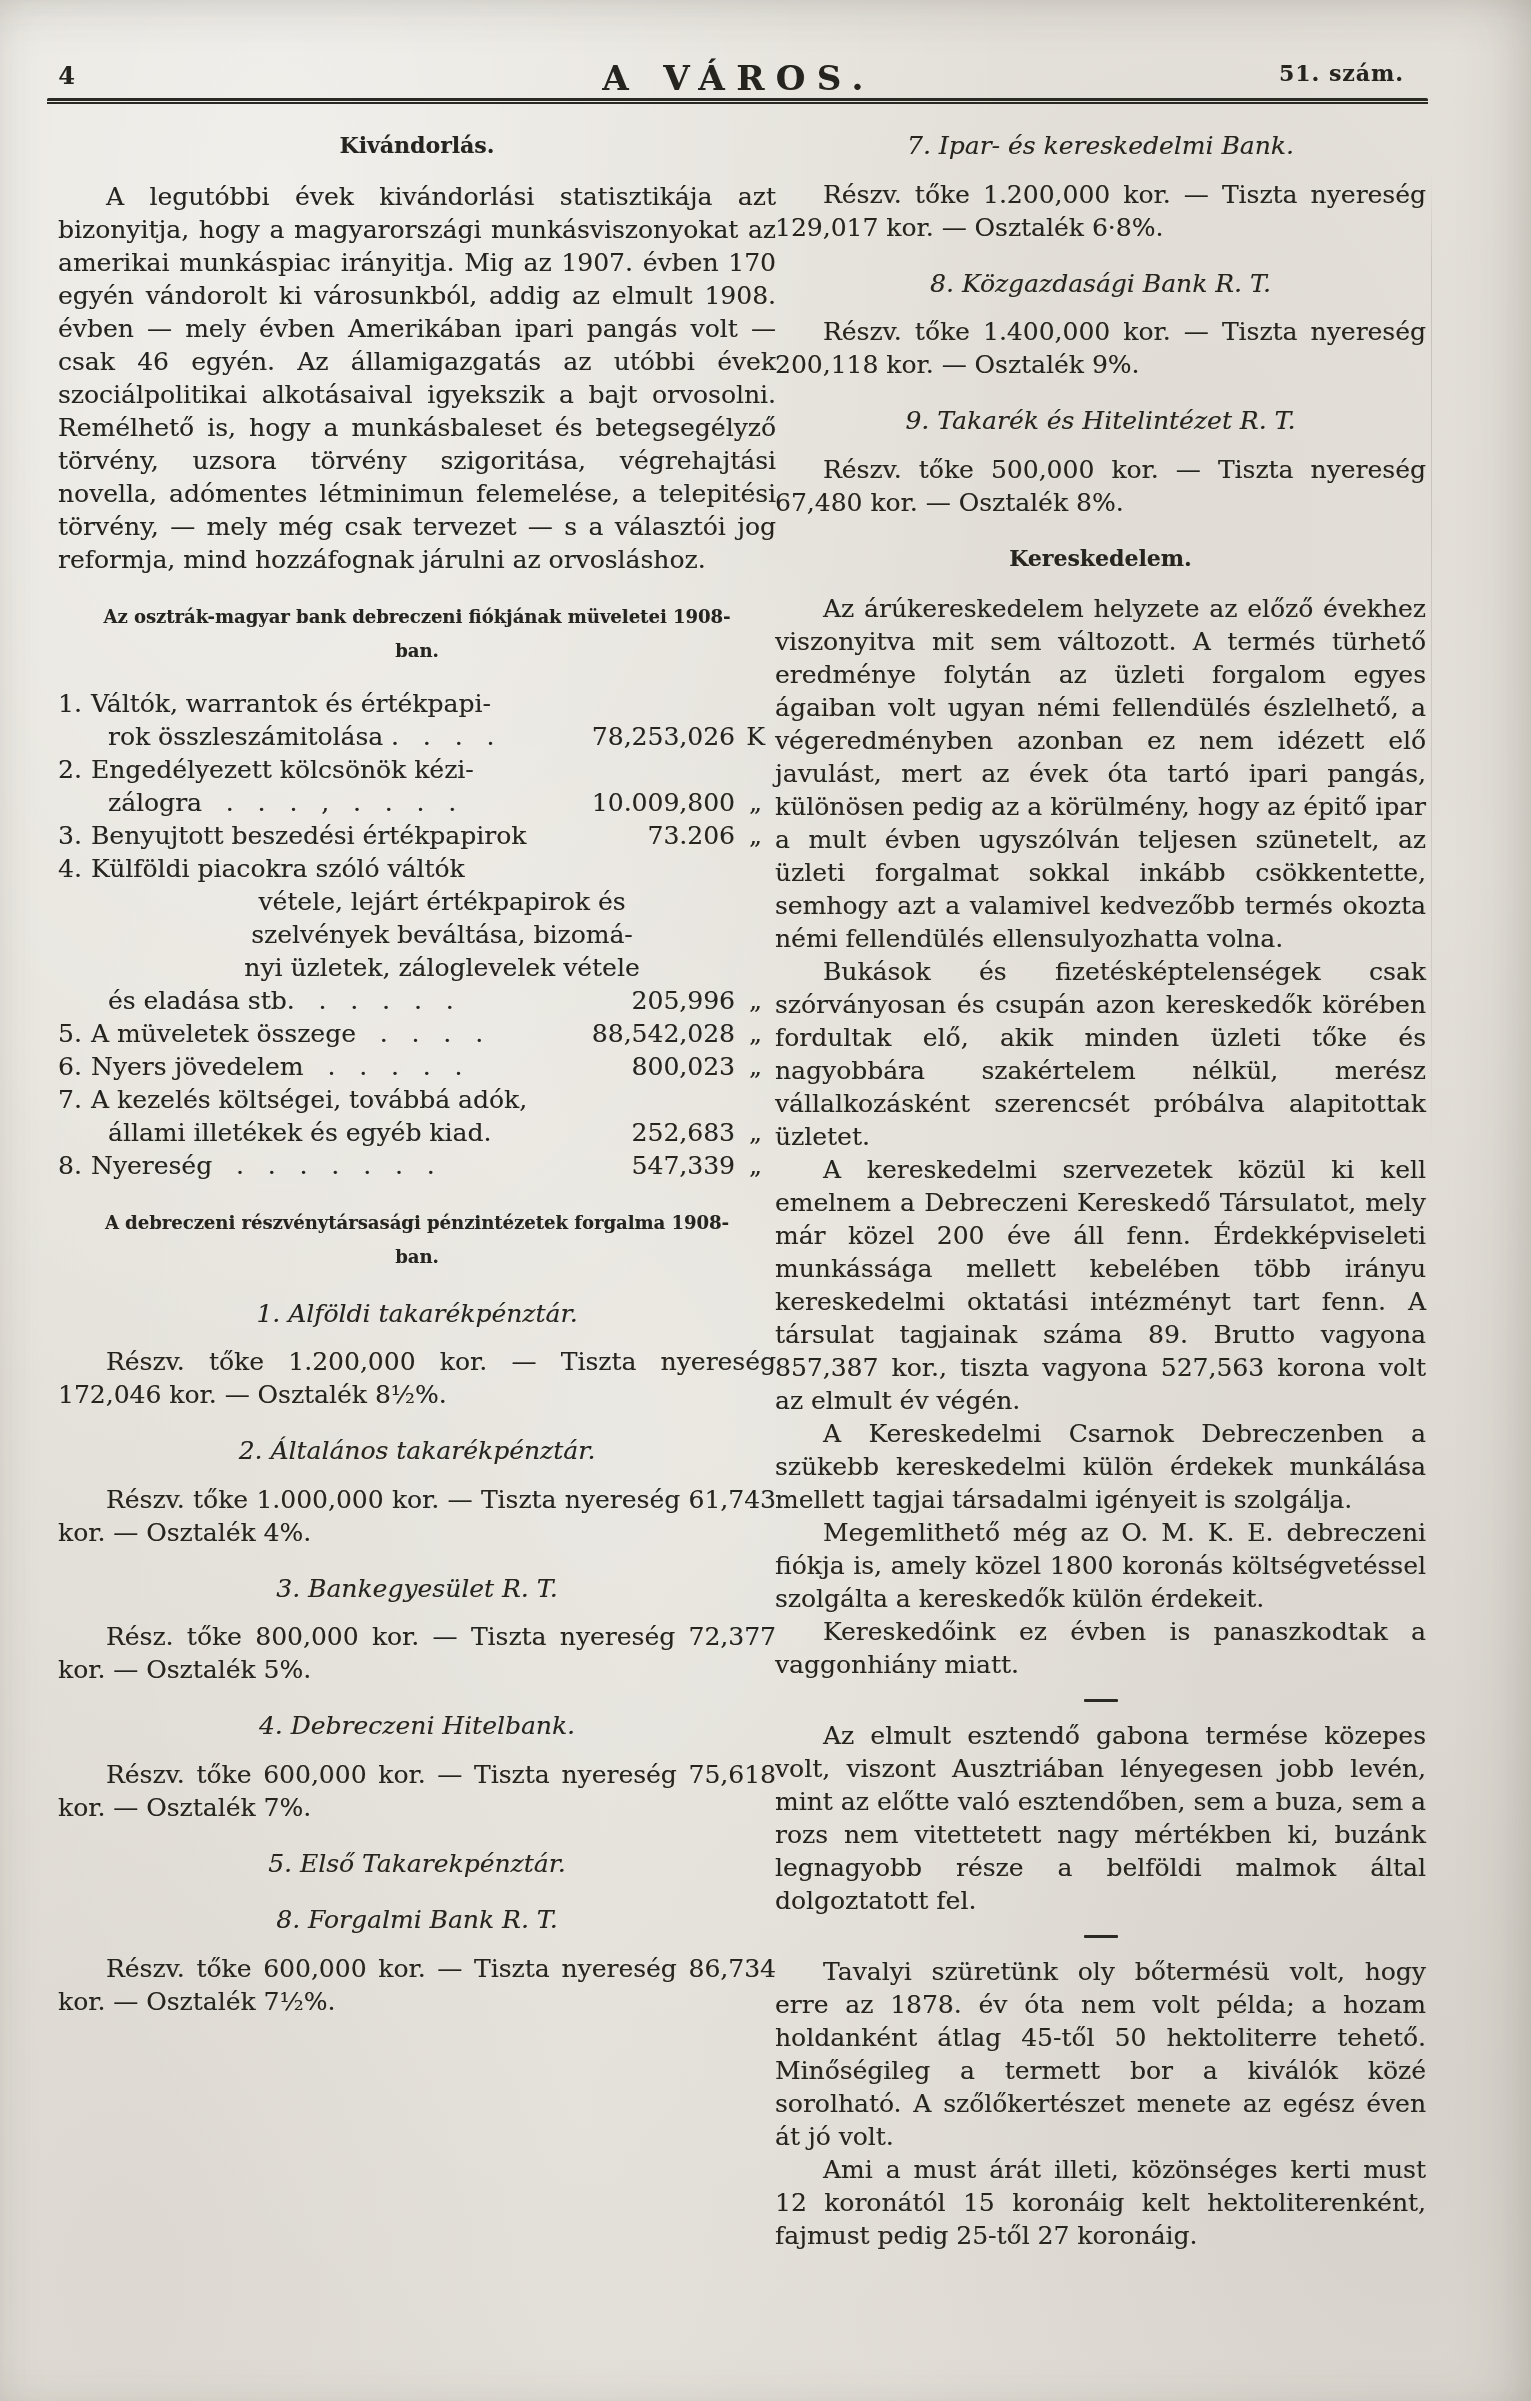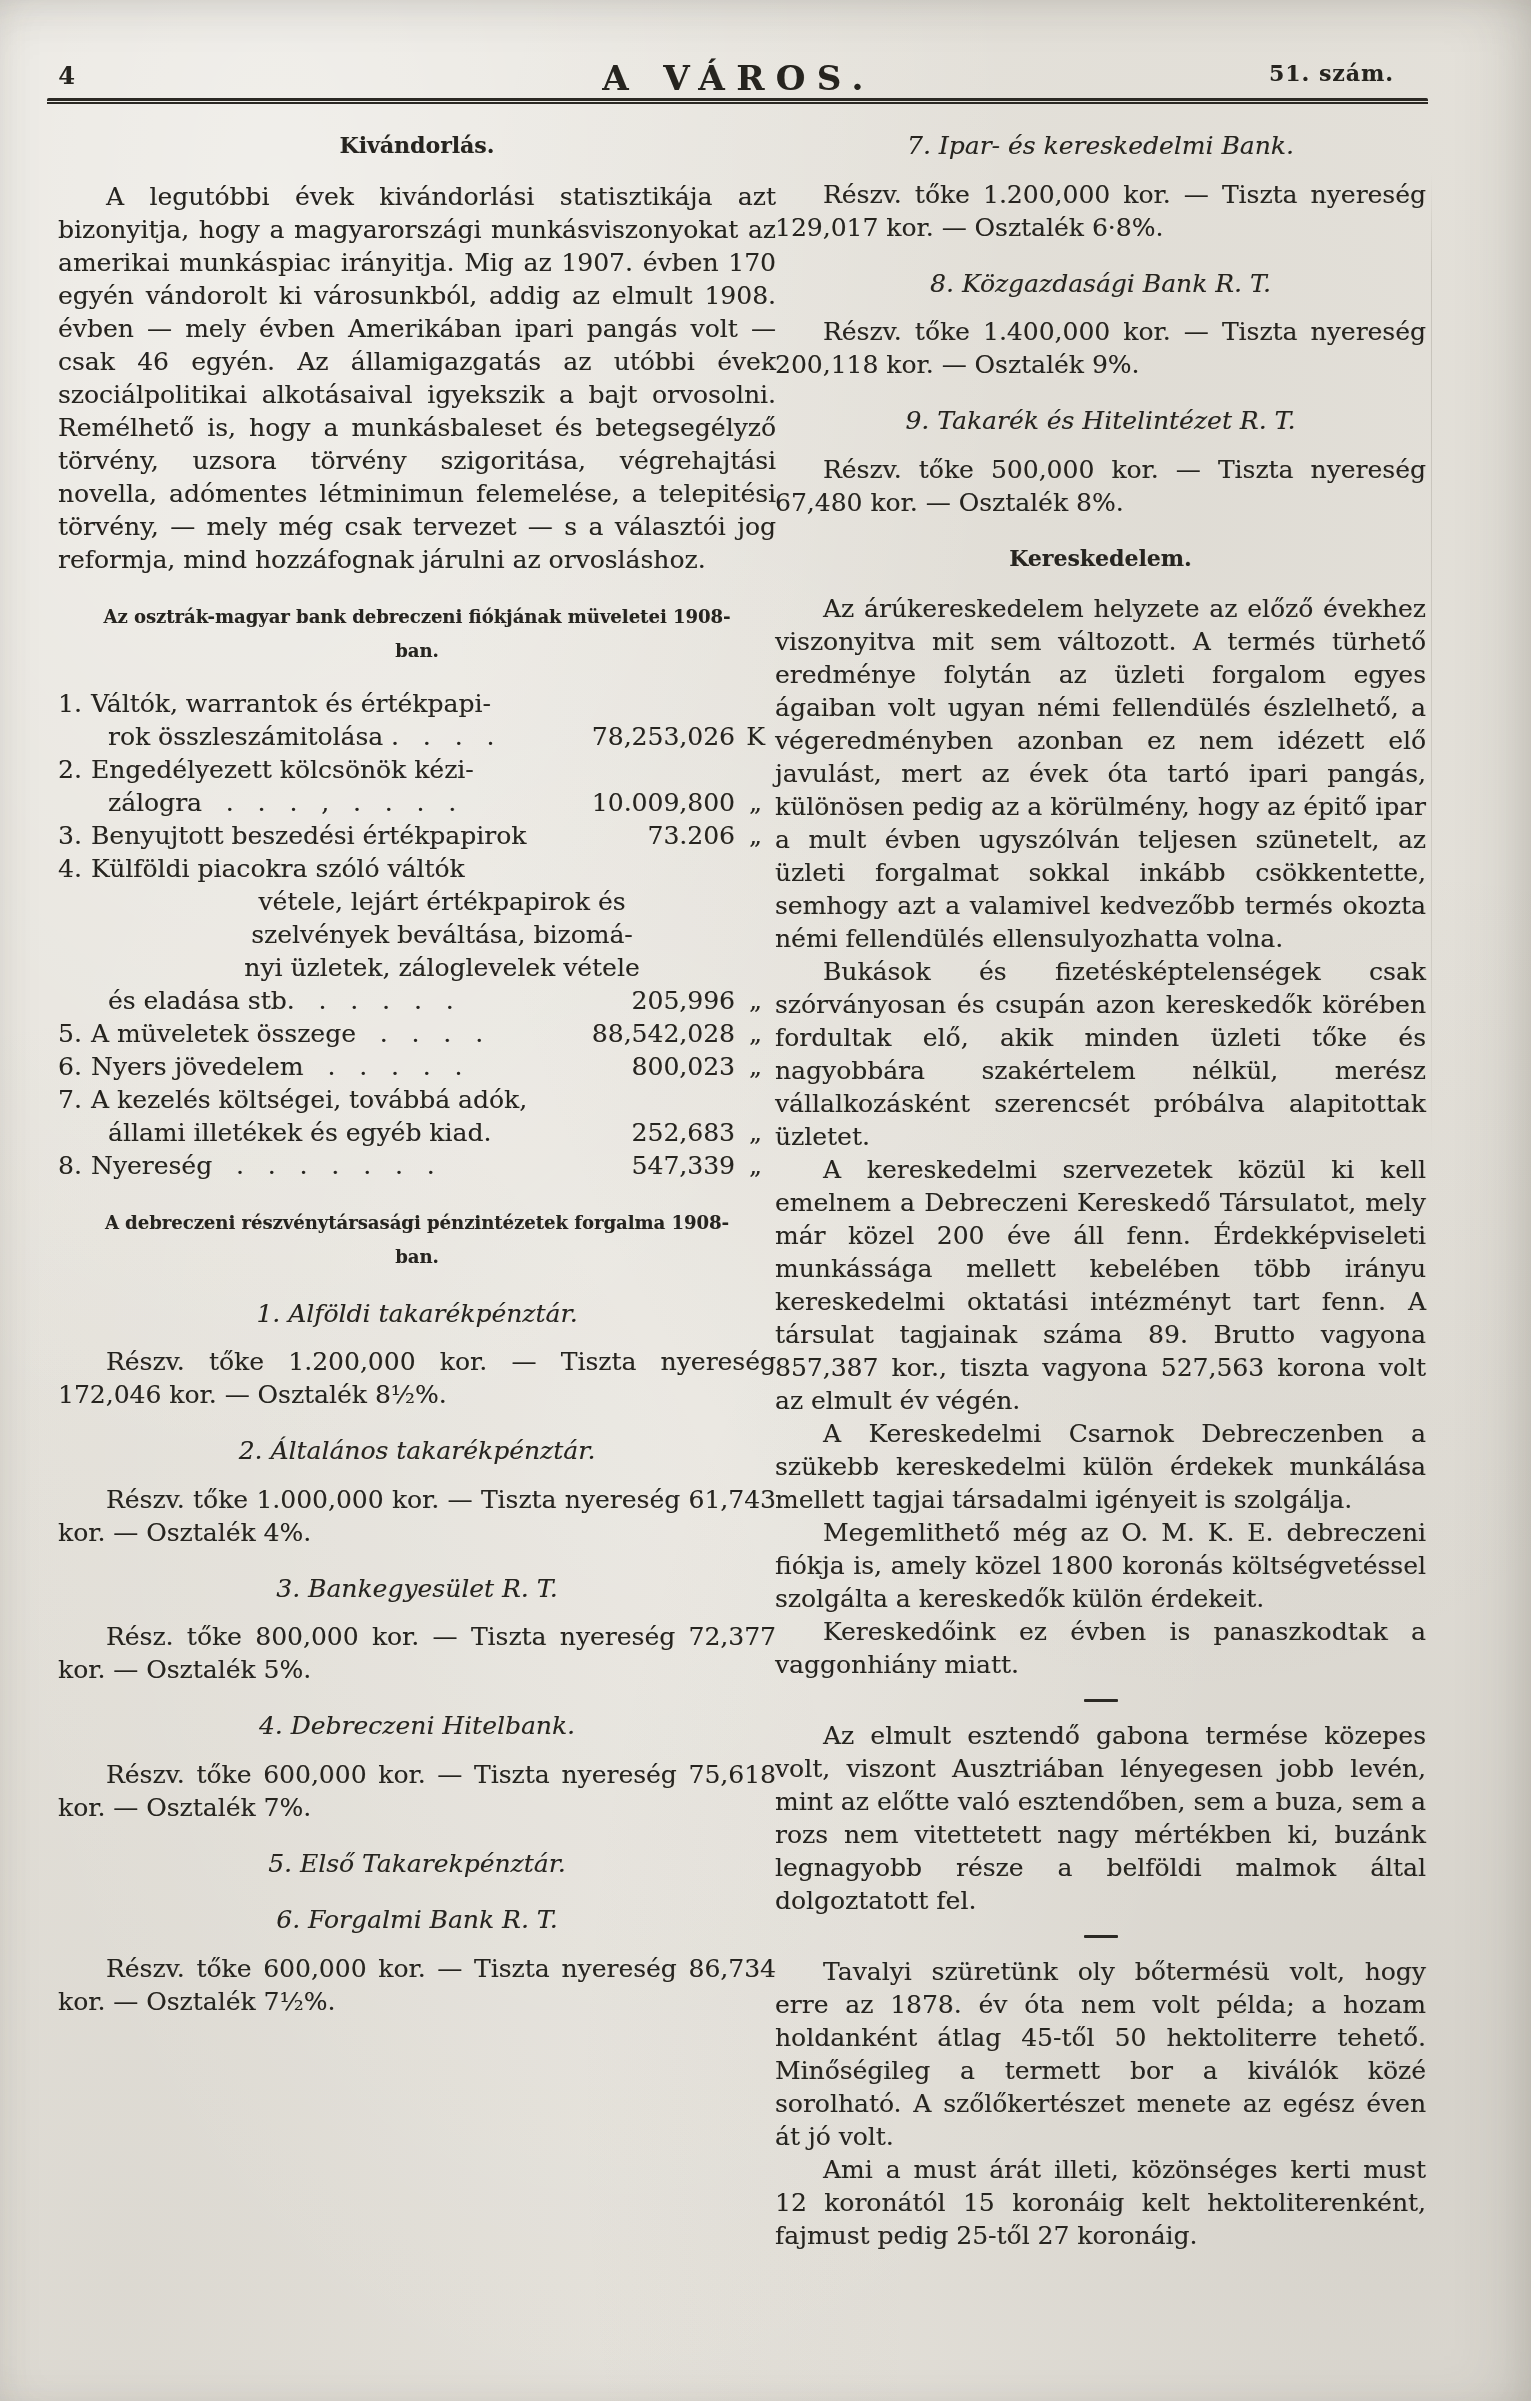--- a/index.html
+++ b/index.html
@@ -20,21 +20,21 @@
     font-family:"DejaVu Serif","Liberation Serif",serif;
     color:#26241f;
   }
   .page *{box-sizing:border-box;}
   .ink{text-shadow:0.3px 0.4px 0 rgba(38,36,31,.33);}
   
   .masthead{position:absolute;top:58px;left:52px;width:1373px;height:36px;}
   .pnum{position:absolute;left:6.2px;top:3.1px;font-size:24px;font-weight:bold;}
   .ptitle{position:absolute;left:0;right:0;text-align:center;top:0;
           font-size:34px;letter-spacing:11.4px;font-weight:bold;}
-  .pissue{position:absolute;right:31px;top:2.1px;font-size:22px;font-weight:bold;letter-spacing:1px;}
+  .pissue{position:absolute;right:21px;top:2.1px;font-size:22px;font-weight:bold;letter-spacing:1px;}
   .head-rule{position:absolute;top:98px;left:47px;width:1381px;height:6.8px;
     background:linear-gradient(to bottom,#2b2924 0 2.6px,rgba(43,41,36,0) 2.6px 4.2px,#2b2924 4.2px 5.7px,rgba(43,41,36,0) 5.7px);
     border-radius:1.6px;
     filter:blur(0.2px);
   }
   .crease{position:absolute;left:1431px;top:172px;width:1px;height:988px;
     background:linear-gradient(to bottom,transparent,rgba(100,94,82,.22) 10%,rgba(100,94,82,.15) 80%,transparent);}
   
   .col{position:absolute;top:129px;font-size:25px;line-height:33px;text-align:justify;}
   .col-left{left:58px;width:718px;}
@@ -192,21 +192,21 @@
     <p class="ind bank-body">Részv. tőke 1.000,000 kor. — Tiszta nyereség 61,743 kor. — Osztalék 4%.</p>
 
     <h4 class="bank-title">3. Bankegyesület R. T.</h4>
     <p class="ind bank-body">Rész. tőke 800,000 kor. — Tiszta nyereség 72,377 kor. — Osztalék 5%.</p>
 
     <h4 class="bank-title">4. Debreczeni Hitelbank.</h4>
     <p class="ind bank-body">Részv. tőke 600,000 kor. — Tiszta nyereség 75,618 kor. — Osztalék 7%.</p>
 
     <h4 class="bank-title">5. Első Takarekpénztár.</h4>
 
-    <h4 class="bank-title">6. Forgalmi Bank R. T.</h4>
+    <h4 class="bank-title">8. Forgalmi Bank R. T.</h4>
     <p class="ind bank-body">Részv. tőke 600,000 kor. — Tiszta nyereség 86,734 kor. — Osztalék 7½%.</p>
 
   </section>
 
   <section class="col col-right ink">
 
     <h4 class="bank-title" style="margin-top:0;">7. Ipar- és kereskedelmi Bank.</h4>
     <p class="ind bank-body">Részv. tőke 1.200,000 kor. — Tiszta nyereség 129,017 kor. — Osztalék 6·8%.</p>
 
     <h4 class="bank-title">8. Közgazdasági Bank R. T.</h4>

